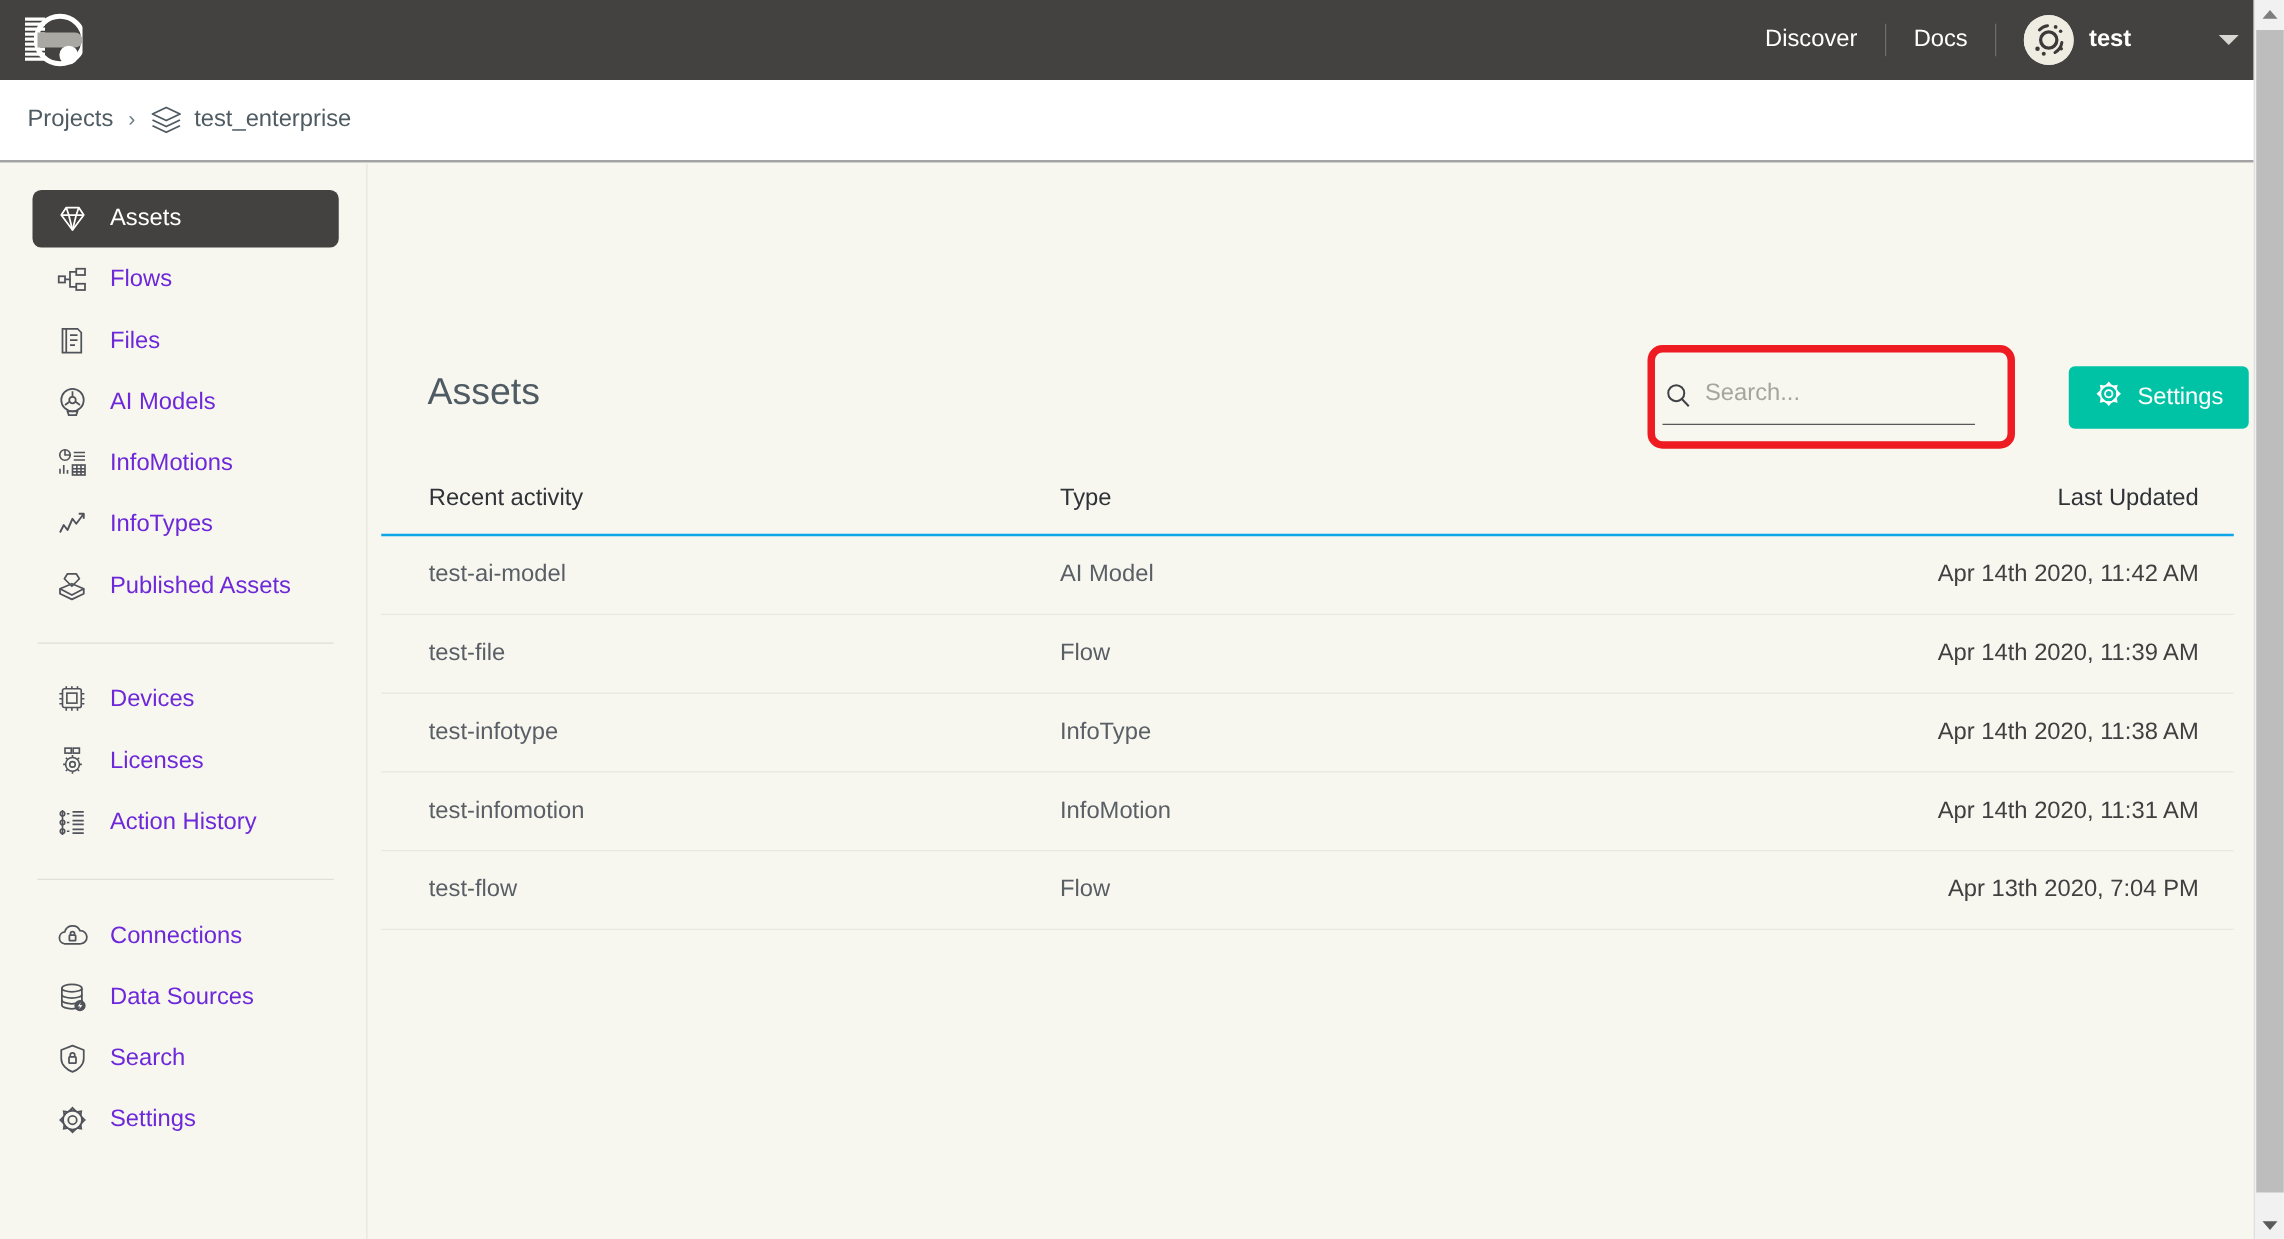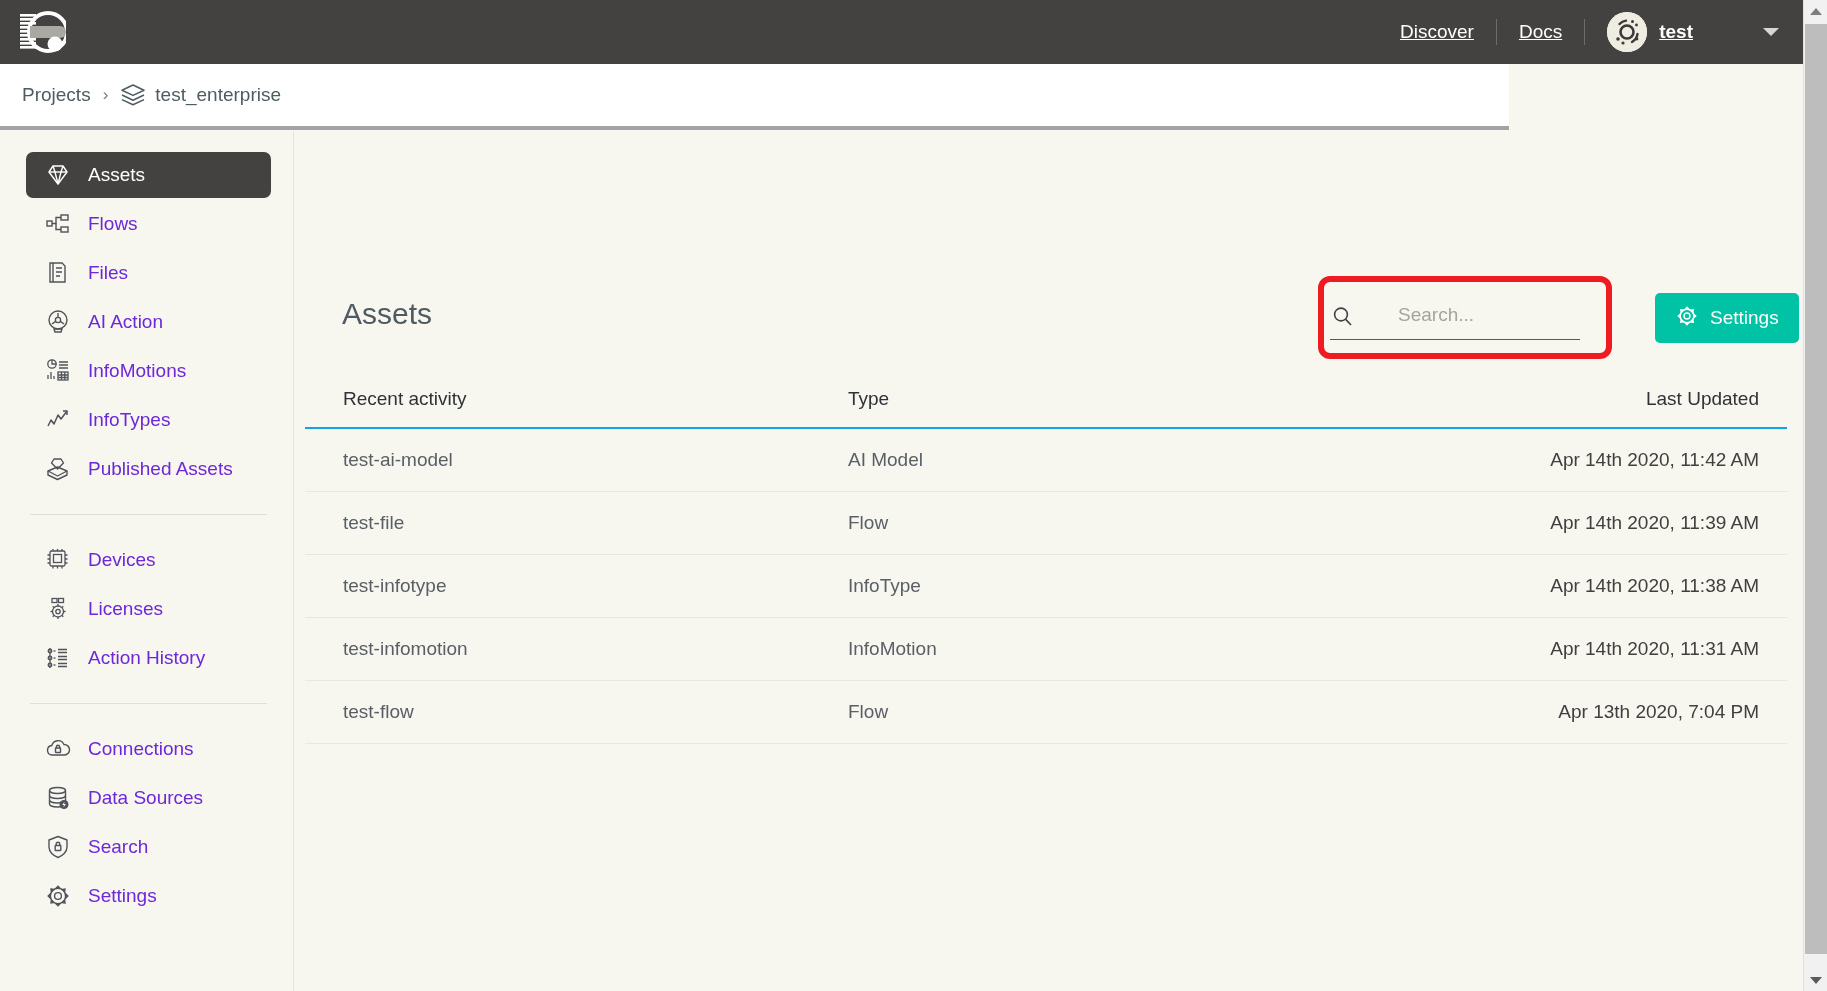--- a/index.html
+++ b/index.html
@@ -12,43 +12,43 @@
 
   
   #topbar {
     position: absolute; left: 0; top: 0; width: 1803px; height: 64px;
     background: #434240;
     display: flex; align-items: center;
   }
   #logo { margin-left: 18px; width: 48px; height: 44px; position: relative; }
   #nav-right {
     margin-left: auto; display: flex; align-items: center;
-    color: #ffffff; font-size: 19px; padding-right: 24px; text-decoration: underline;
+    color: #ffffff; font-size: 19px; padding-right: 12px;
   }
   .nav-link { padding: 0 22px; color: #fff; text-decoration: none; white-space: nowrap; }
   .nav-sep { width: 1px; height: 26px; background: #6e6d6a; }
   #avatar {
     width: 40px; height: 40px; border-radius: 50%;
     background: #efece1; margin: 0 12px 0 22px;
     position: relative; flex: none;
   }
   #user-name { font-size: 19px; font-weight: bold; color: #fff; }
   #user-caret {
     margin-left: 70px; width: 0; height: 0;
     border-left: 8px solid transparent; border-right: 8px solid transparent;
     border-top: 8px solid #d9d7d2;
   }
 
   
   #breadcrumb-bar {
-    position: absolute; left: 0; top: 64px; width: 1509px; height: 66px;
+    position: absolute; left: 0; top: 64px; width: 1803px; height: 66px;
     background: #ffffff;
     display: flex; align-items: center; padding-left: 22px;
     font-size: 19px; color: #4f5b62;
-    border-bottom: 4px solid #a3a3a3;
+    border-bottom: 2px solid #a3a3a3;
   }
   #crumb-projects { color: #4f5b62; cursor: pointer; }
   #crumb-chevron { margin: 0 12px; color: #6d7a82; font-size: 17px; }
   #crumb-layers-icon { margin-right: 9px; display: flex; align-items: center; }
   #crumb-project { color: #4f5b62; }
 
   
   #sidebar {
     position: absolute; left: 0; top: 131px; width: 294px; bottom: 0;
     background: #f7f6ef;
@@ -83,21 +83,20 @@
   #search-wrap {
     position: absolute; left: 1035px; top: 163px; width: 250px; height: 46px;
     display: flex; align-items: center;
     border-bottom: 1px solid #56585c;
   }
   #search-icon { width: 26px; height: 26px; margin-right: 8px; flex: none; }
   #search-input {
     flex: 1; border: none; outline: none; background: transparent;
     font-family: "Liberation Sans", sans-serif; font-size: 19px; color: #4f5b62;
     padding-bottom: 4px;
-    margin-left: 34px;
   }
   #search-input::placeholder { color: #a6a49c; }
   #search-highlight {
     position: absolute; left: 1023px; top: 145px; width: 294px; height: 83px;
     border: 6px solid #ee1c22; border-radius: 12px; pointer-events: none;
   }
 
   
   #settings-button {
     position: absolute; left: 1360px; top: 162px;
@@ -256,21 +255,21 @@
     <span class="nav-ico">
       <svg width="26" height="26" viewBox="0 0 26 26">
           <g fill="none" stroke="#50535a" stroke-width="1.4">
         <circle cx="13" cy="11" r="9"></circle>
             <circle cx="13" cy="11" r="2.6"></circle>
         <path d="M13 8.4 V4 M10.6 12.4 L7 15 M15.4 12.4 L19 15"></path>
         <path d="M9 20 H17 L16 23 H10 Z"></path>
       </g>
         </svg>
     </span>
-    <span>AI Action</span>
+    <span>AI Models</span>
   </div>
 
   <div class="nav-item">
     <span class="nav-ico">
       <svg width="26" height="26" viewBox="0 0 26 26">
           <g fill="none" stroke="#50535a" stroke-width="1.3">
         <circle cx="7" cy="6" r="4.2"></circle>
             <path d="M7 1.8 V6 H11.2"></path>
         <path d="M14 4 H23 M14 7 H23 M14 10 H23"></path>
         <path d="M3 21 V17 M6 21 V14 M9 21 V18"></path>

